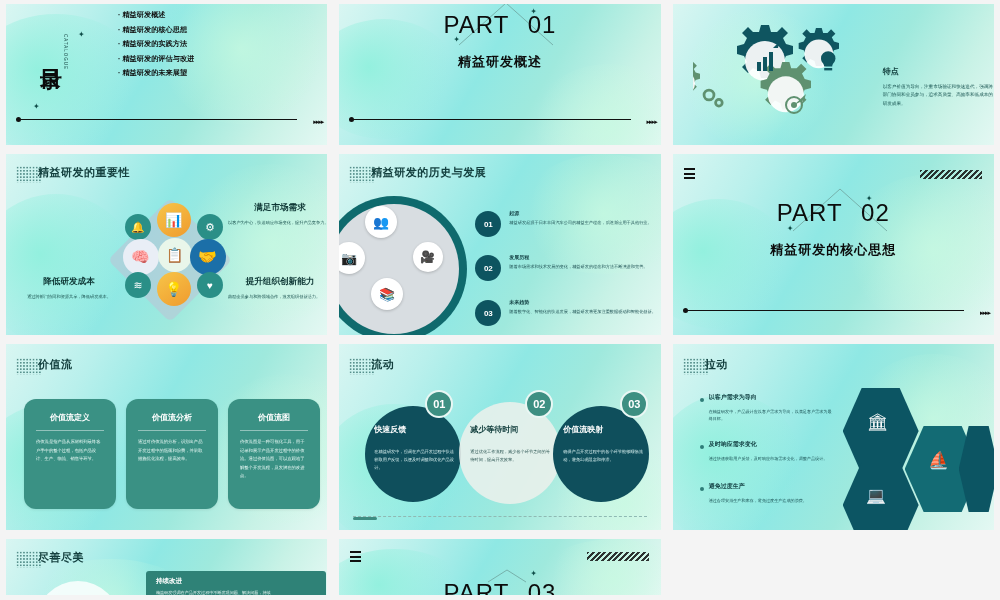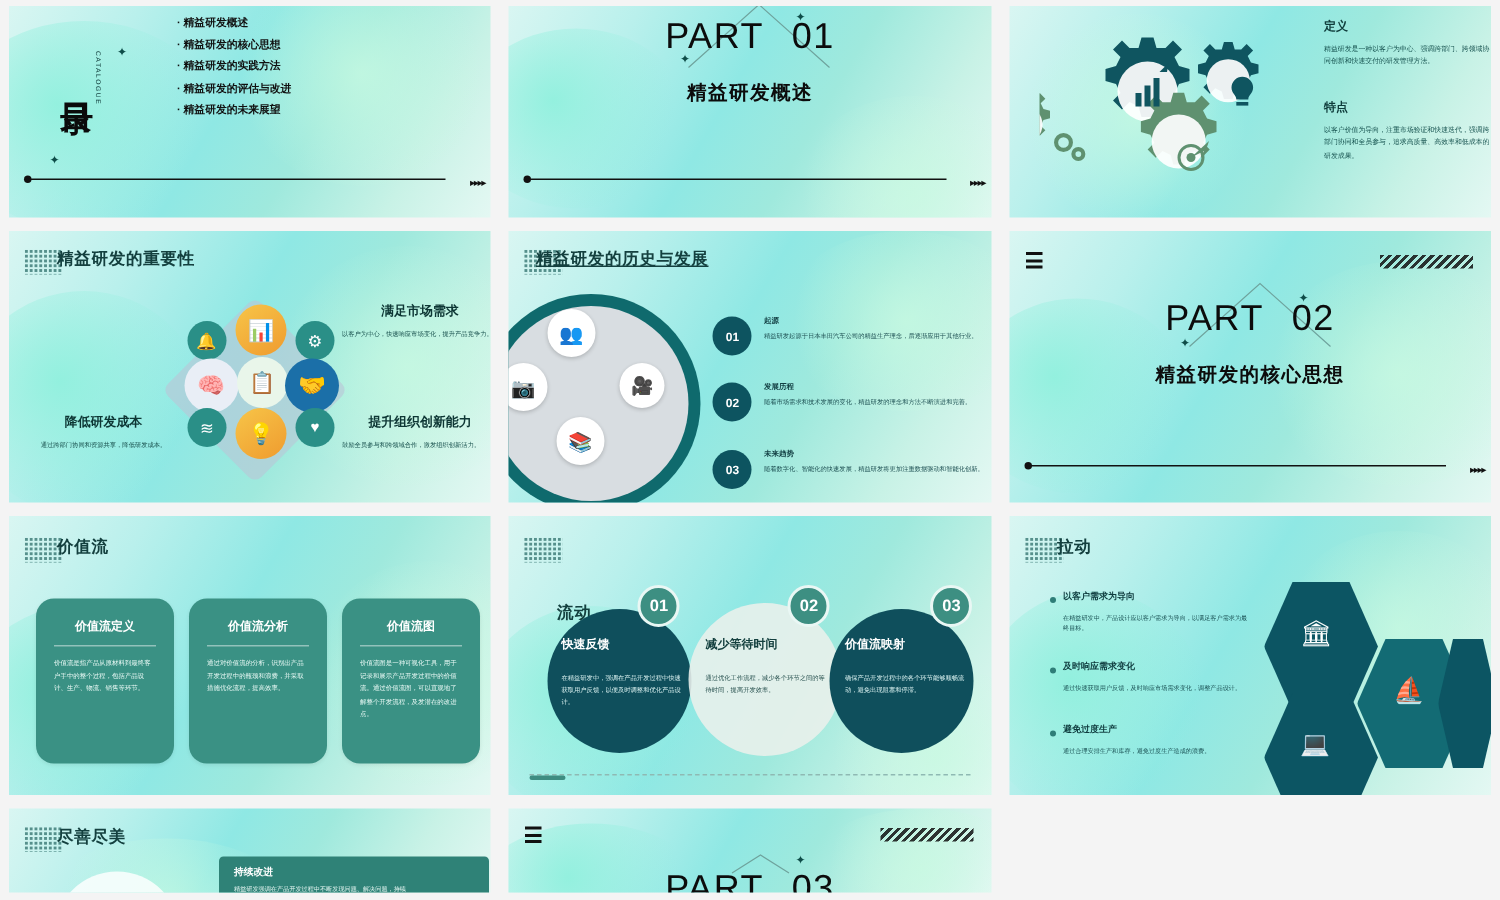--- a/index.html
+++ b/index.html
@@ -223,24 +223,20 @@
         <g fill="#0f5560" transform="translate(120,38) scale(.8)">
           <path d="M10 8 a9 9 0 0 1 18 0 c0 5 -4 6 -4 10 l-10 0 c0 -4 -4 -5 -4 -10z"></path>
           <rect x="14" y="20" width="10" height="3"></rect>
         </g>
         <g fill="#5f9170" transform="translate(5,70) scale(.55)">
           <circle cx="20" cy="20" r="9" fill="none" stroke="#5f9170" stroke-width="5"></circle>
           <circle cx="38" cy="34" r="6" fill="none" stroke="#5f9170" stroke-width="5"></circle>
         </g>
       </svg>
 
-      <div style="position:absolute;left:210px;top:8px;width:112px;">
-        <div class="s3-h">定义</div>
-        <div class="s3-p" style="margin-top:6px">精益研发是一种以客户为中心、强调跨部门、跨领域协同创新和快速交付的研发管理方法。</div>
-      </div>
       <div style="position:absolute;left:210px;top:62px;width:112px;">
         <div class="s3-h">特点</div>
         <div class="s3-p" style="margin-top:6px">以客户价值为导向，注重市场验证和快速迭代，强调跨部门协同和全员参与，追求高质量、高效率和低成本的研发成果。</div>
       </div>
     </div>
   </div>
 
   <div class="cell">
     <div class="slide">
       <div class="blob" style="left:-30px;top:40px;width:160px;height:150px;"></div>
@@ -291,21 +287,21 @@
         <div class="s4-h">降低研发成本</div>
         <div class="s4-p" style="margin-top:5px">通过跨部门协同和资源共享，降低研发成本。</div>
       </div>
     </div>
   </div>
 
   <div class="cell">
     <div class="slide">
       <div class="blob2" style="left:180px;top:0px;width:170px;height:120px;"></div>
       <div class="dotgrid" style="left:10px;top:12px;"></div>
-      <div class="sec-title" style="left:18px;top:11px;font-size:11px;text-decoration:underline;">精益研发的历史与发展</div>
+      <div class="sec-title" style="left:32px;top:11px;font-size:11px;">精益研发的历史与发展</div>
 
       <div style="position:absolute;left:-18px;top:42px;width:146px;height:146px;border-radius:50%;background:#0f6a6d;"></div>
       <div style="position:absolute;left:-10px;top:50px;width:130px;height:130px;border-radius:50%;background:#d8dde1;"></div>
       <div class="cir" style="left:26px;top:52px;width:32px;height:32px;background:#fff;box-shadow:0 1px 3px rgba(0,0,0,.2)">
           <span style="font-size:13px">👥</span>
         </div>
       <div class="cir" style="left:-6px;top:88px;width:32px;height:32px;background:#fff;box-shadow:0 1px 3px rgba(0,0,0,.2)">
           <span style="font-size:13px">📷</span>
         </div>
       <div class="cir" style="left:74px;top:88px;width:30px;height:30px;background:#fff;box-shadow:0 1px 3px rgba(0,0,0,.2)">
@@ -392,21 +388,21 @@
       </div>
     </div>
   </div>
 
   <div class="cell">
     <div class="slide">
       <div class="blob" style="left:-20px;top:60px;width:150px;height:140px;"></div>
       <div class="blob2" style="left:210px;top:100px;width:150px;height:120px;"></div>
 
       <div class="dotgrid" style="left:10px;top:14px;"></div>
-      <div class="sec-title" style="left:32px;top:13px;font-size:11px;margin-top:44px;">流动</div>
+      <div class="sec-title" style="left:32px;top:13px;font-size:11px;">流动</div>
 
       <div class="fcircle" style="left:26px;top:62px;width:96px;height:96px;background:#0f4f5c;"></div>
       <div class="fcircle" style="left:120px;top:58px;width:102px;height:102px;background:rgba(235,240,236,.88);"></div>
       <div class="fcircle" style="left:214px;top:62px;width:96px;height:96px;background:#0f4f5c;"></div>
 
       <div class="fnum" style="left:86px;top:46px;width:28px;height:28px;">01</div>
       <div class="fnum" style="left:186px;top:46px;width:28px;height:28px;">02</div>
       <div class="fnum" style="left:281px;top:46px;width:28px;height:28px;">03</div>
 
       <div class="f-h" style="left:35px;top:80px;color:#ffffff;">快速反馈</div>

